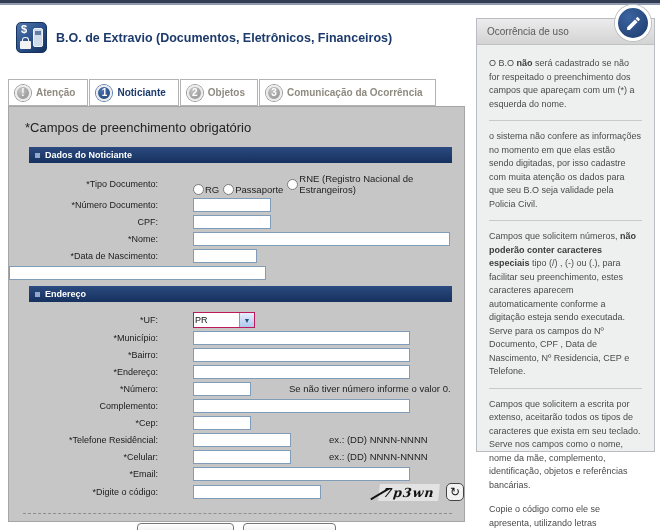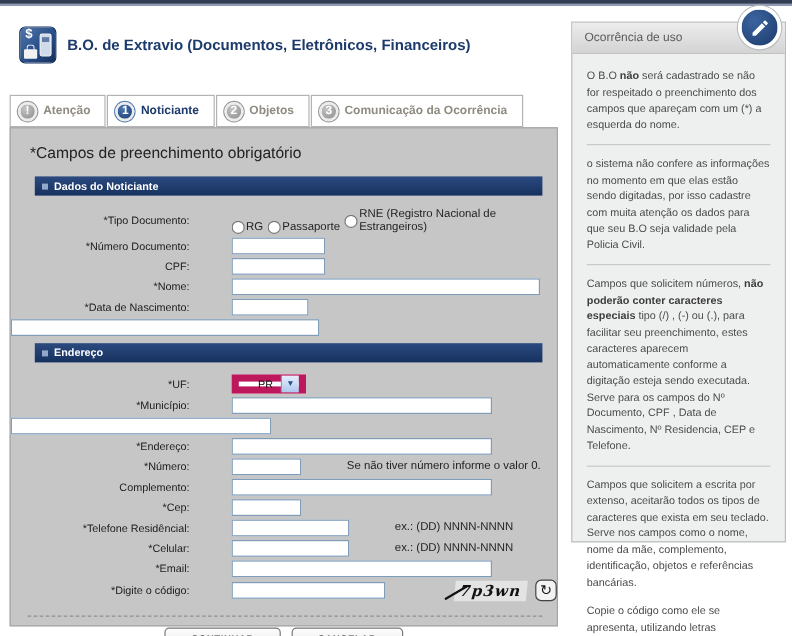--- a/index.html
+++ b/index.html
@@ -45,22 +45,22 @@
   .row { display:flex; align-items:center; margin:2px 0; min-height:15px;gap:32px; }
   .row-label { width:152px; text-align:right; font-size:9px; color:#1b1b1b; padding-right:3px; flex-shrink:0; }
   .ipt { height:14px; border:1px solid #7f9db9; background:#fff; font-size:9px; padding:0 2px; font-family:"Liberation Sans",sans-serif; }
   .w-doc { width:78px; } .w-date { width:64px; } .w-wide { width:257px; } .w-mid { width:217px; }
   .w-small { width:58px; } .w-tel { width:98px; } .w-code { width:135px; }
   .hint { font-size:9.5px; color:#222; margin-left:6px; white-space:nowrap; }
   .radio-group { display:flex; align-items:flex-end; font-size:9.5px; color:#222; }
   .radio-group label { display:flex; align-items:center; margin-right:4px; }
   .radio-group input { width:11px; height:11px; margin:0 1px 0 0; }
 
-  .uf-select { width:62px; height:16px; border:6px solid #be185d; background:#fff; display:flex;
-    align-items:center; justify-content:space-between; padding-left:16px; font-size:9px; color:#111; cursor:pointer; }
+  .uf-select { width:62px; height:16px; border:1px solid #be185d; background:#fff; display:flex;
+    align-items:center; justify-content:space-between; padding-left:1px; font-size:9px; color:#111; cursor:pointer; }
   .uf-arrow { width:15px; height:14px; background:linear-gradient(#e6eefb,#aec8ee); border-left:1px solid #7f9db9;
     display:flex; align-items:center; justify-content:center; font-size:7px; color:#274e87; }
 
   .captcha-wrap { display:flex; align-items:center; margin-left:26px; position:relative; }
   .captcha-box { width:60px; height:17px; background:#e3e3e3; display:flex; align-items:center; justify-content:center;
     font-family:"DejaVu Serif", serif; font-style:italic; font-weight:bold; font-size:12.5px; color:#111;
     letter-spacing:1px; transform:skewX(-6deg); position:relative; }
   .captcha-box::before { content:""; position:absolute; left:-9px; top:9px; width:20px; height:2px;
     background:#111; transform:rotate(-32deg); }
   .refresh-btn { margin-left:7px; width:18px; height:18px; border:1.5px solid #444; border-radius:5px;
@@ -179,20 +179,21 @@
       <div class="uf-select">
         <span>PR</span>
         <span class="uf-arrow">▼</span>
       </div>
     </div>
     <div class="row">
       <span class="row-label">*Município:</span>
       <input class="ipt w-mid" value="" style="">
     </div>
     <div class="row">
+      <span class="row-label">*Bairro:</span>
       <input class="ipt w-mid" value="" style="">
     </div>
     <div class="row">
       <span class="row-label">*Endereço:</span>
       <input class="ipt w-mid" value="" style="">
     </div>
     <div class="row">
       <span class="row-label">*Número:</span>
       <input class="ipt w-small" value="" style="">
       <span class="hint">Se não tiver número informe o valor 0.</span>

